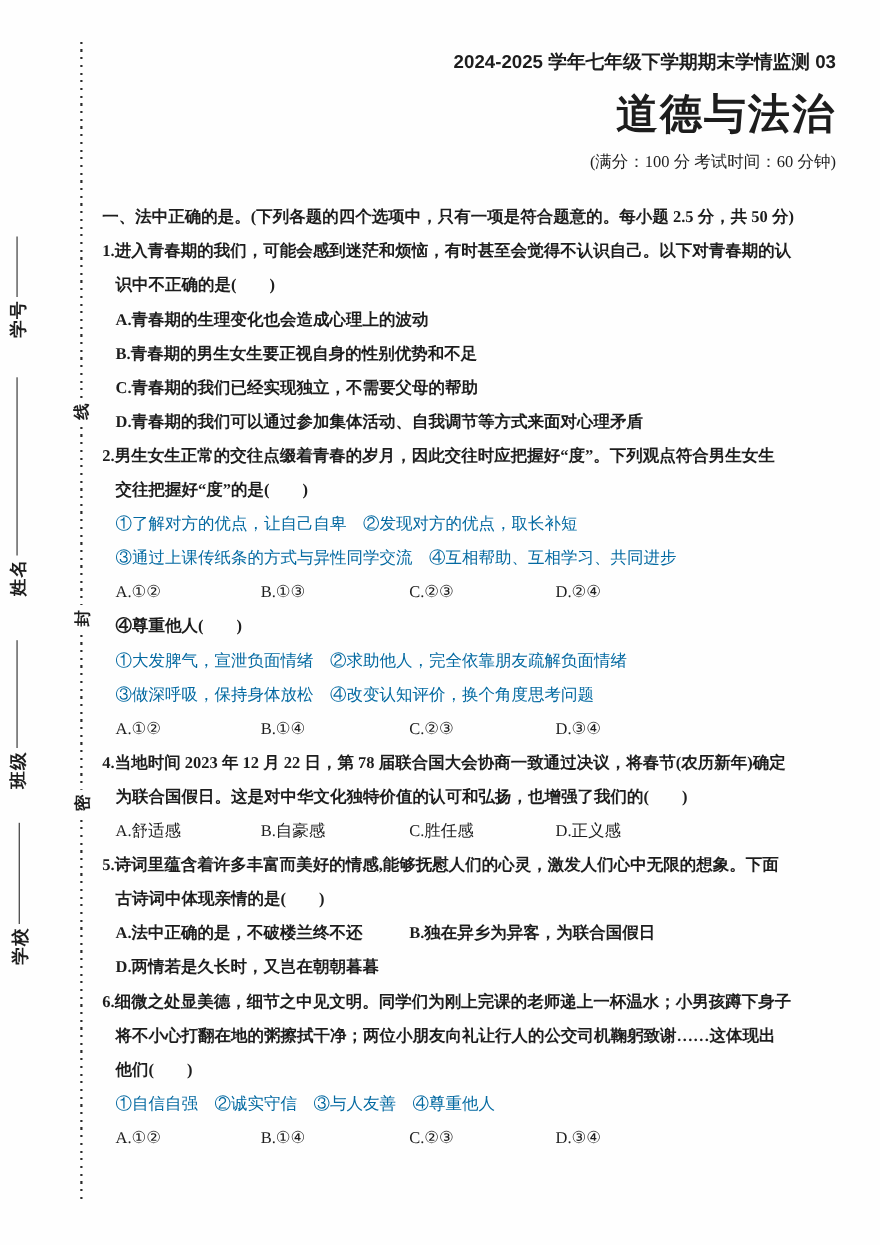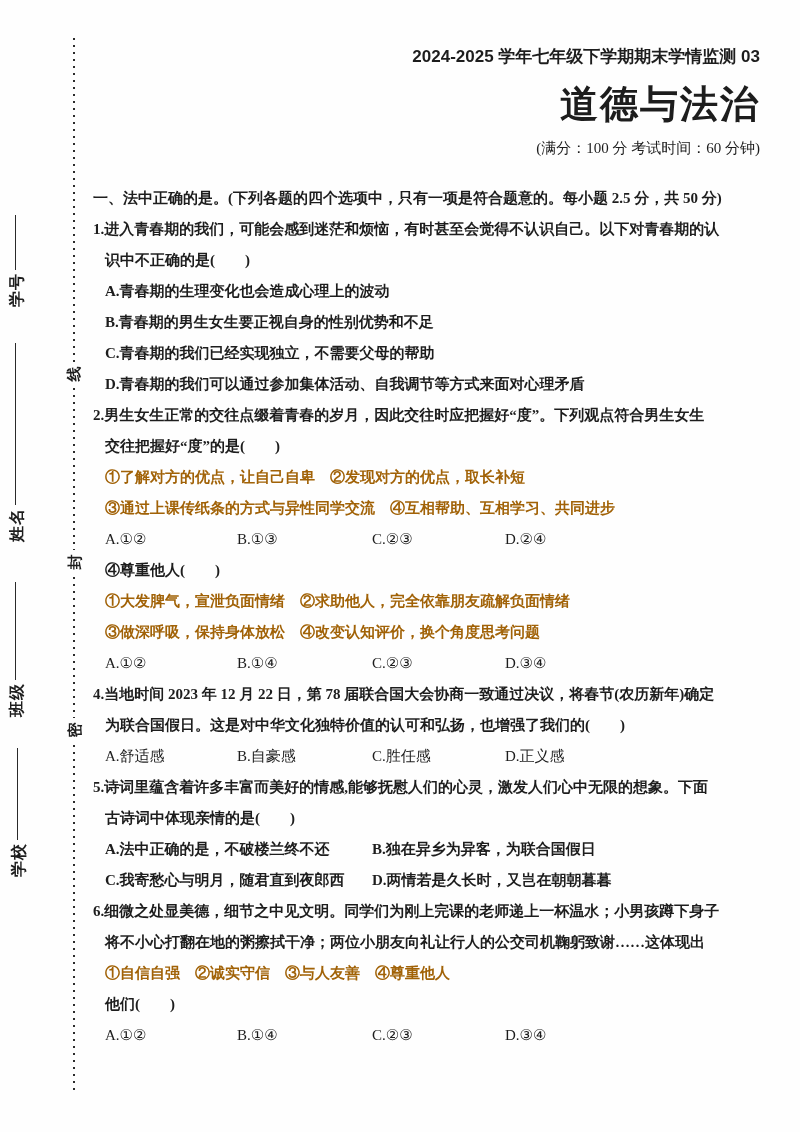--- a/index.html
+++ b/index.html
@@ -55,21 +55,21 @@
     position: absolute;
     left: 93px; top: 182px; width: 670px;
     font-size: 15px;
   }
   .line { line-height: 31px; white-space: nowrap; }
   .heading .h-bold { font-weight: 700; font-family: "Liberation Sans", sans-serif; }
   .heading .h-rest { font-weight: 700; }
   .stem { font-weight: 600; }
   .cont, .opt, .sub, .optrow4, .optrow2 { margin-left: 12px; }
   .opt  { font-weight: 600; }
-  .sub  { font-weight: 700; color: #a16207; }
+  .sub  { font-weight: 400; color: #0369a1; }
   .optrow4 {
     display: grid;
     grid-template-columns: 132px 135px 133px auto;
     font-weight: 500;
   }
   .optrow2 {
     display: grid;
     grid-template-columns: 267px auto;
     font-weight: 600;
   }
@@ -164,30 +164,29 @@
     </div>
 
     <div class="q">
       <p class="line stem">5.诗词里蕴含着许多丰富而美好的情感,能够抚慰人们的心灵，激发人们心中无限的想象。下面</p>
       <p class="line stem cont">古诗词中体现亲情的是(　　)</p>
       <div class="line optrow2">
         <span>A.法中正确的是，不破楼兰终不还</span>
         <span>B.独在异乡为异客，为联合国假日</span>
       </div>
       <div class="line optrow2">
-        <span>C.我寄愁心与明月，随君直到夜郎西</span>
         <span>D.两情若是久长时，又岂在朝朝暮暮</span>
       </div>
     </div>
 
     <div class="q">
       <p class="line stem">6.细微之处显美德，细节之中见文明。同学们为刚上完课的老师递上一杯温水；小男孩蹲下身子</p>
       <p class="line stem cont">将不小心打翻在地的粥擦拭干净；两位小朋友向礼让行人的公交司机鞠躬致谢……这体现出</p>
+      <p class="line stem cont">他们(　　)</p>
       <p class="line sub">①自信自强　②诚实守信　③与人友善　④尊重他人</p>
-      <p class="line stem cont">他们(　　)</p>
       <div class="line optrow4">
         <span>A.①②</span>
         <span>B.①④</span>
         <span>C.②③</span>
         <span>D.③④</span>
       </div>
     </div>
 
   </div>
 </div>

